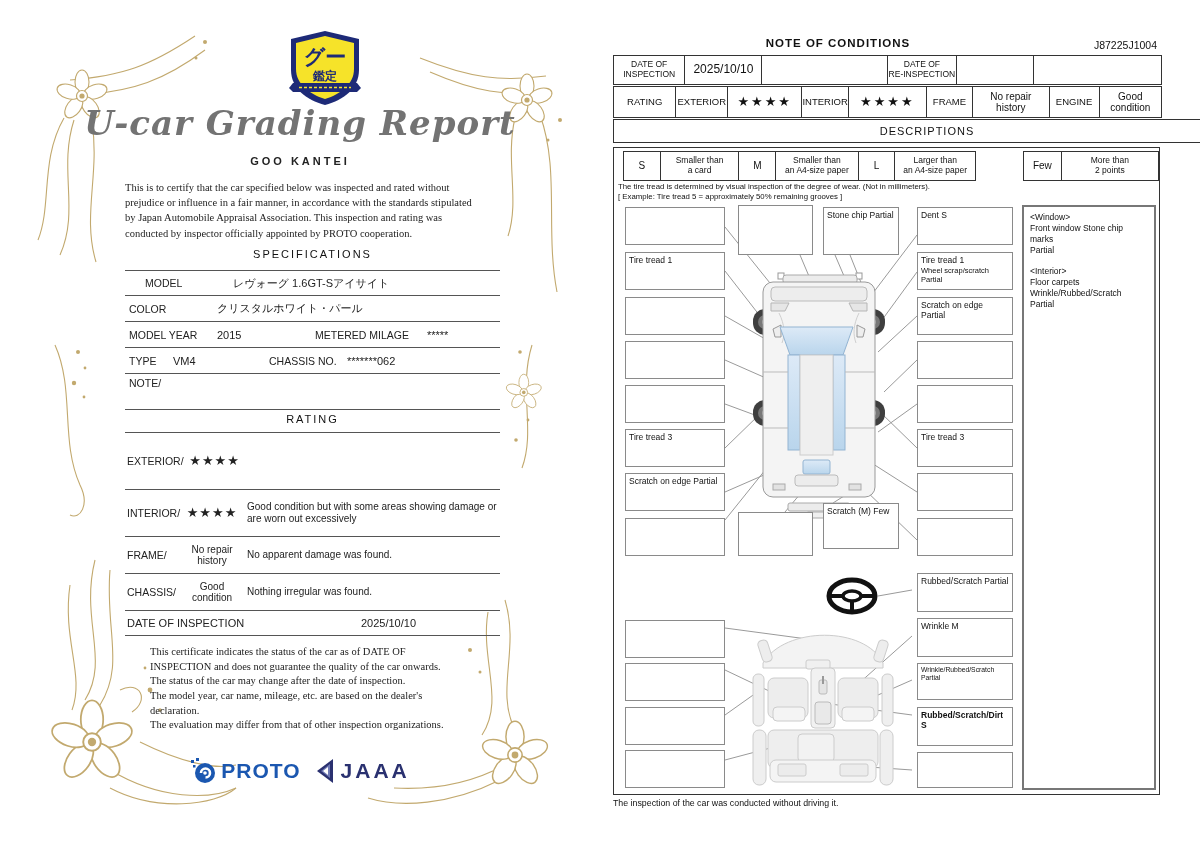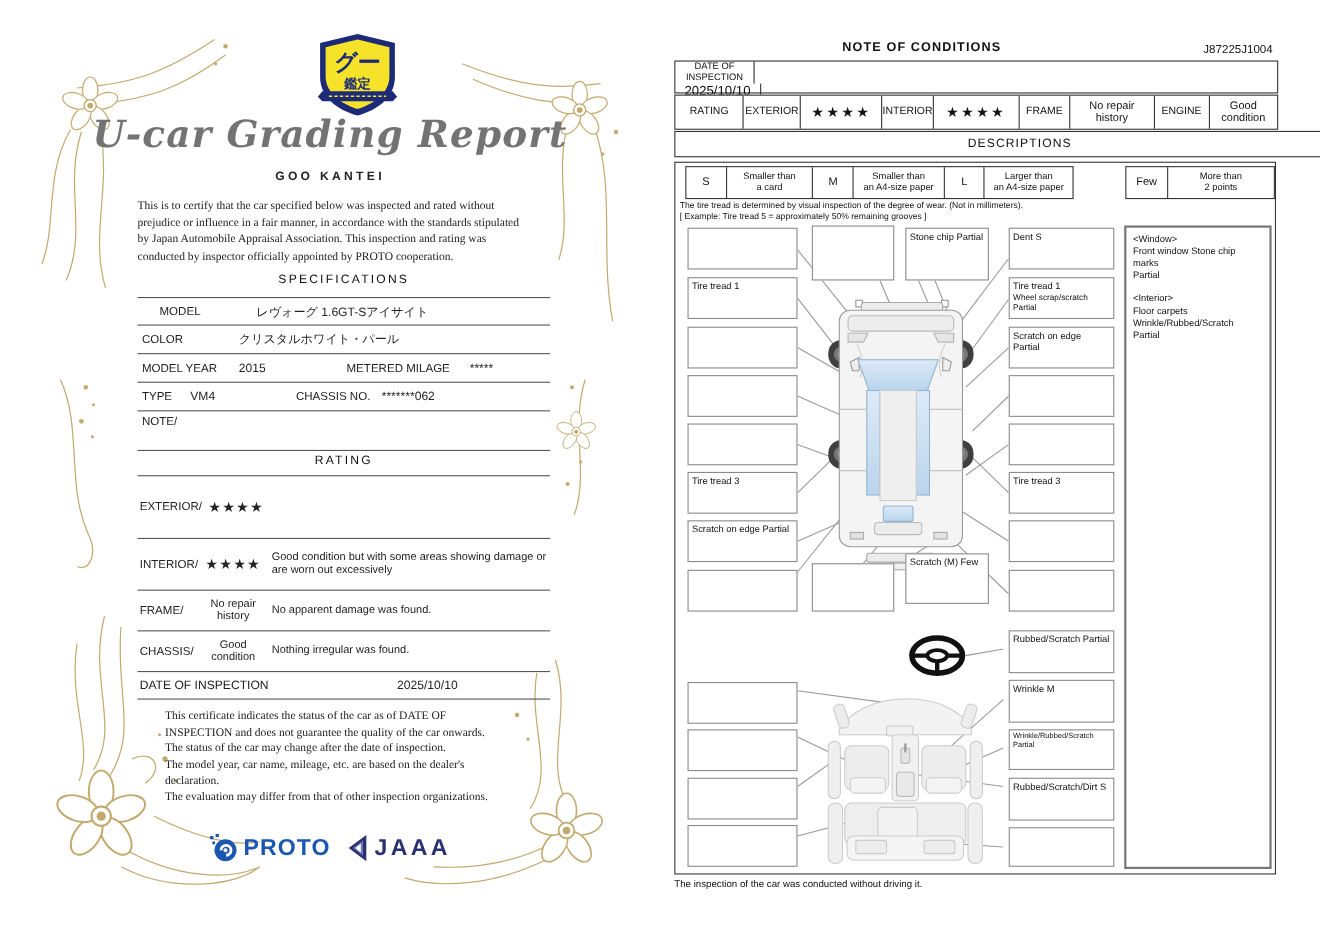--- a/index.html
+++ b/index.html
@@ -228,21 +228,21 @@
       <svg width="20" height="26" viewBox="0 0 20 26">
         <polygon points="18,1 18,25 2,13" fill="#2a3170"></polygon>
         <polygon points="15,6 15,20 6,13" fill="#6f79b4"></polygon>
         <polygon points="13,9 13,17 8,13" fill="#fff"></polygon>
       </svg>
       <span class="jaaa-text">JAAA</span>
     </span>
   </div>
   <div class="abs report-no" style="left:1040px;top:39px;width:117px;text-align:right;">J87225J1004</div>
 
-  <div class="abs tbl" style="left:613px;top:55px;width:547px;height:28px;flex-direction:column;">
+  <div class="abs tbl" style="left:613px;top:55px;width:547px;height:28px;">
     <div class="cell prewrap" style="width:13%;">DATE OF
 INSPECTION</div>
     <div class="cell big" style="width:14%;">2025/10/10</div>
     <div class="cell" style="width:23%;"></div>
     <div class="cell prewrap" style="width:12.5%;">DATE OF
 RE-INSPECTION</div>
     <div class="cell" style="width:14%;"></div>
     <div class="cell" style="width:23.5%;"></div>
   </div>
 
@@ -433,21 +433,21 @@
   <div class="cobox" style="left:917px;top:518px;width:96px;height:38px;"><span></span></div>
 
   <div class="cobox" style="left:625px;top:620px;width:100px;height:38px;"><span></span></div>
   <div class="cobox" style="left:625px;top:663px;width:100px;height:38px;"><span></span></div>
   <div class="cobox" style="left:625px;top:707px;width:100px;height:38px;"><span></span></div>
   <div class="cobox" style="left:625px;top:750px;width:100px;height:38px;"><span></span></div>
 
   <div class="cobox" style="left:917px;top:573px;width:96px;height:39px;"><span>Rubbed/Scratch Partial</span></div>
   <div class="cobox" style="left:917px;top:618px;width:96px;height:39px;"><span>Wrinkle M</span></div>
   <div class="cobox small" style="left:917px;top:663px;width:96px;height:37px;"><span>Wrinkle/Rubbed/Scratch Partial</span></div>
-  <div class="cobox" style="left:917px;top:707px;width:96px;height:39px;"><span>Rubbed/Scratch/Dirt S</span></div>
+  <div class="cobox" style="left:917px;top:707px;width:96px;height:39px;font-weight:bold;"><span>Rubbed/Scratch/Dirt S</span></div>
   <div class="cobox" style="left:917px;top:752px;width:96px;height:36px;"><span></span></div>
 
   <div class="side-panel" style="left:1022px;top:205px;width:134px;height:585px;">
     <div class="prewrap">&lt;Window&gt;
 Front window Stone chip marks
 Partial</div>
     <div class="prewrap" style="margin-top:10px;">&lt;Interior&gt;
 Floor carpets
 Wrinkle/Rubbed/Scratch
 Partial</div>

